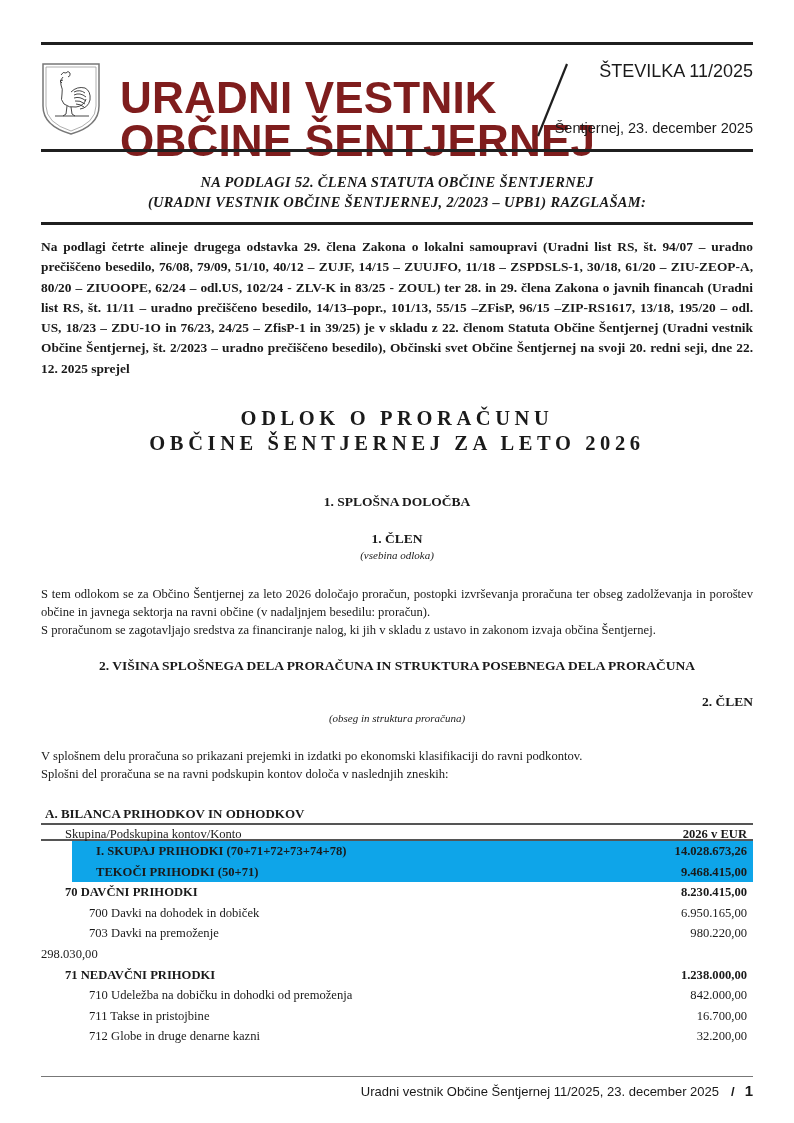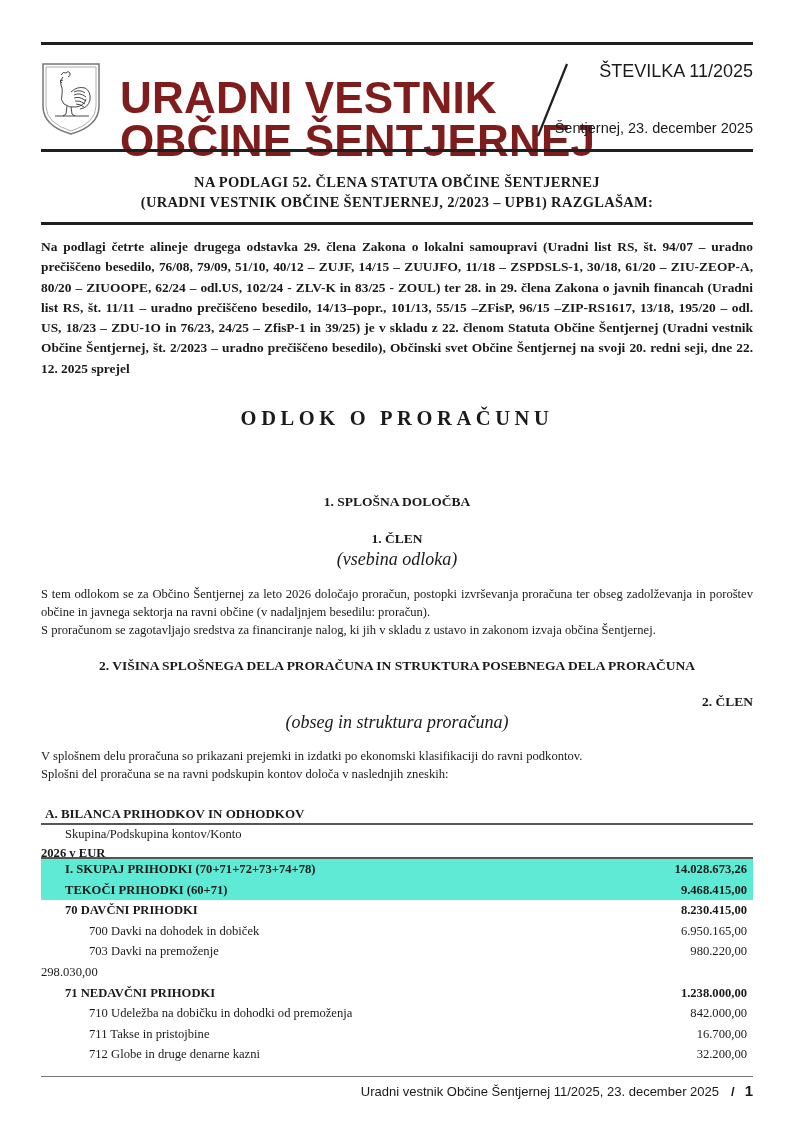--- a/index.html
+++ b/index.html
@@ -6,35 +6,35 @@
   body { width:794px; height:1123px; position:relative; overflow:hidden; color:#1a1a1a; font-family:"Liberation Serif", serif; }
   .rule { position:absolute; left:41px; width:712px; background:#1f1f1f; }
   
   .logo { position:absolute; left:41px; top:62px; width:60px; height:74px; }
   .title { position:absolute; left:120px; font-family:"Liberation Sans", sans-serif; font-weight:bold; font-size:44px; letter-spacing:0.2px; color:#7f1d1d; white-space:nowrap; line-height:1;margin-top:16px; }
   .t1 { top:60px; }
   .t2 { top:103px; }
   .slash { position:absolute; left:534px; top:62px; width:40px; height:76px; }
   .issue { position:absolute; right:41px; top:61px; font-family:"Liberation Sans", sans-serif; font-size:18px; font-weight:500; white-space:nowrap; }
   .place { position:absolute; right:41px; top:120px; font-family:"Liberation Sans", sans-serif; font-size:14.5px; white-space:nowrap; }
-  .preamble { position:absolute; left:41px; width:712px; top:172px; text-align:center; font-weight:bold; font-size:14.5px; line-height:20px; letter-spacing:0.3px; }
+  .preamble { position:absolute; left:41px; width:712px; top:172px; text-align:center; font-weight:bold; font-size:14.5px; line-height:20px; letter-spacing:0.3px;font-style:italic; }
   .intro { position:absolute; left:41px; width:712px; top:237px; font-weight:bold; font-size:13.4px; line-height:20.3px; text-align:justify; }
   .doc-title { position:absolute; left:41px; width:712px; top:406px; text-align:center; font-weight:bold; font-size:20.5px; letter-spacing:4.6px; line-height:25px; }
   .center { position:absolute; left:41px; width:712px; text-align:center; }
   .h-sec { font-weight:bold; font-size:13.5px; }
   .h-art { font-weight:bold; font-size:13.5px; }
-  .h-sub { font-style:italic; font-size:18px; }
+  .h-sub { font-style:italic; font-size:11px; }
   .para { position:absolute; left:41px; width:712px; font-size:12.6px; line-height:18px; text-align:justify; }
   
   .tbl-title { position:absolute; left:45px; top:806px; font-weight:bold; font-size:13px; }
   .tbl { position:absolute; left:41px; width:712px; top:823px; }
   .tbl .line { height:2px; background:#555; }
   .row { display:flex; justify-content:space-between; height:20.6px; line-height:20.6px; font-size:12.6px; padding-right:6px; }
-  .row.head { height:32px; line-height:19px;flex-direction:column; }
-  .row.shade { background:#5eead4; }
+  .row.head { height:14px; line-height:19px; }
+  .row.shade { background:#0ea5e9;margin-left:31px; }
   .row.bold { font-weight:bold; }
   .row .lbl { white-space:nowrap; }
   .lvl0 .lbl { padding-left:24px; }
   .lvl1 .lbl { padding-left:24px; }
   .lvl2 .lbl { padding-left:48px; }
   .footer-rule { position:absolute; left:41px; width:712px; top:1076px; height:1px; background:#777; }
   .footer { position:absolute; right:41px; top:1082px; font-family:"Liberation Sans", sans-serif; font-size:13px; white-space:nowrap; }
   .footer .sep { font-weight:bold; margin:0 10px 0 12px; }
   .footer .pg { font-weight:bold; font-size:15px; }
 </style>
@@ -77,20 +77,21 @@
   <div>NA PODLAGI 52. ČLENA STATUTA OBČINE ŠENTJERNEJ</div>
   <div>(URADNI VESTNIK OBČINE ŠENTJERNEJ, 2/2023 – UPB1) RAZGLAŠAM:</div>
 </div>
 
 <div class="rule" style="top:222px;height:3px;"></div>
 
 <div class="intro">Na podlagi četrte alineje drugega odstavka 29. člena Zakona o lokalni samoupravi (Uradni list RS, št. 94/07 – uradno prečiščeno besedilo, 76/08, 79/09, 51/10, 40/12 – ZUJF, 14/15 – ZUUJFO, 11/18 – ZSPDSLS-1, 30/18, 61/20 – ZIU-ZEOP-A, 80/20 – ZIUOOPE, 62/24 – odl.US, 102/24 - ZLV-K in 83/25 - ZOUL) ter 28. in 29. člena Zakona o javnih financah (Uradni list RS, št. 11/11 – uradno prečiščeno besedilo, 14/13–popr., 101/13, 55/15 –ZFisP, 96/15 –ZIP-RS1617, 13/18, 195/20 – odl. US, 18/23 – ZDU-1O in 76/23, 24/25 – ZfisP-1 in 39/25) je v skladu z 22. členom Statuta Občine Šentjernej (Uradni vestnik Občine Šentjernej, št. 2/2023 – uradno prečiščeno besedilo), Občinski svet Občine Šentjernej na svoji 20. redni seji, dne 22. 12. 2025 sprejel</div>
 
 <div class="doc-title">
   <div>ODLOK O PRORAČUNU</div>
+  <div>OBČINE ŠENTJERNEJ ZA LETO 2026</div>
 </div>
 
 <div class="center h-sec" style="top:494px;">1. SPLOŠNA DOLOČBA</div>
 <div class="center h-art" style="top:531px;">1. ČLEN</div>
 <div class="center h-sub" style="top:549px;">(vsebina odloka)</div>
 
 <div class="para" style="top:585px;">S tem odlokom se za Občino Šentjernej za leto 2026 določajo proračun, postopki izvrševanja proračuna ter obseg zadolževanja in poroštev občine in javnega sektorja na ravni občine (v nadaljnjem besedilu: proračun).</div>
 <div class="para" style="top:621px;">S proračunom se zagotavljajo sredstva za financiranje nalog, ki jih v skladu z ustavo in zakonom izvaja občina Šentjernej.</div>
 
 <div class="center h-sec" style="top:658px;">2. VIŠINA SPLOŠNEGA DELA PRORAČUNA IN STRUKTURA POSEBNEGA DELA PRORAČUNA</div>
@@ -107,21 +108,21 @@
     <span class="lbl">Skupina/Podskupina kontov/Konto</span>
     <span style="font-weight:bold;">2026 v EUR</span>
   </div>
   <div class="line"></div>
 
   <div class="row shade bold lvl0">
     <span class="lbl">I. SKUPAJ PRIHODKI (70+71+72+73+74+78)</span>
     <span>14.028.673,26</span>
   </div>
   <div class="row shade bold lvl0">
-    <span class="lbl">TEKOČI PRIHODKI (60+71)</span>
+    <span class="lbl">TEKOČI PRIHODKI (50+71)</span>
     <span>9.468.415,00</span>
   </div>
   <div class="row bold lvl1">
     <span class="lbl">70 DAVČNI PRIHODKI</span>
     <span>8.230.415,00</span>
   </div>
   <div class="row lvl2">
     <span class="lbl">700 Davki na dohodek in dobiček</span>
     <span>6.950.165,00</span>
   </div>

